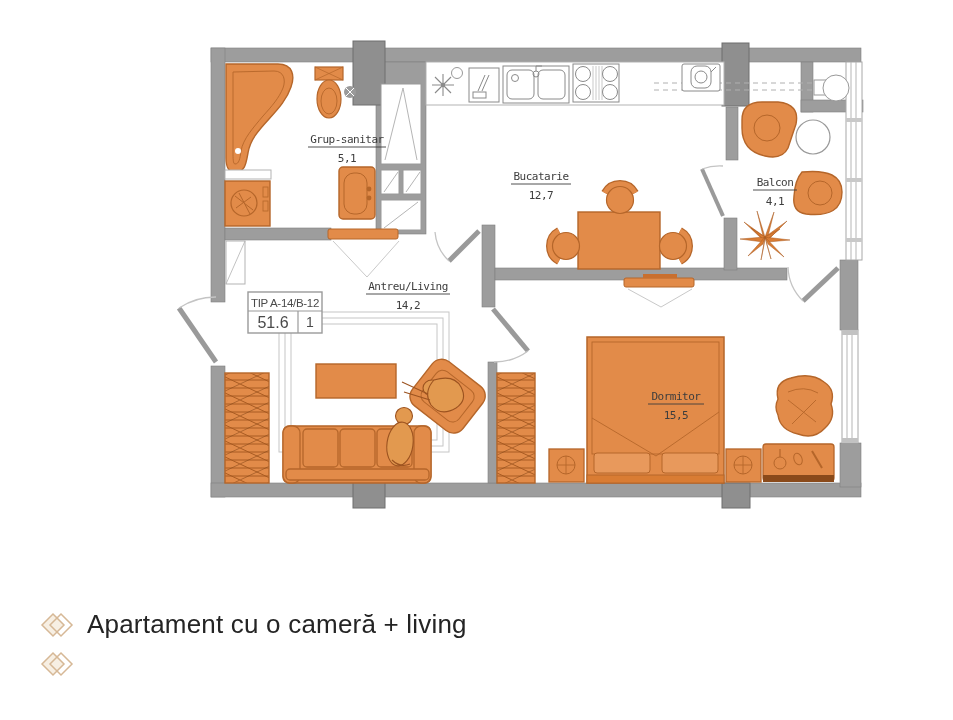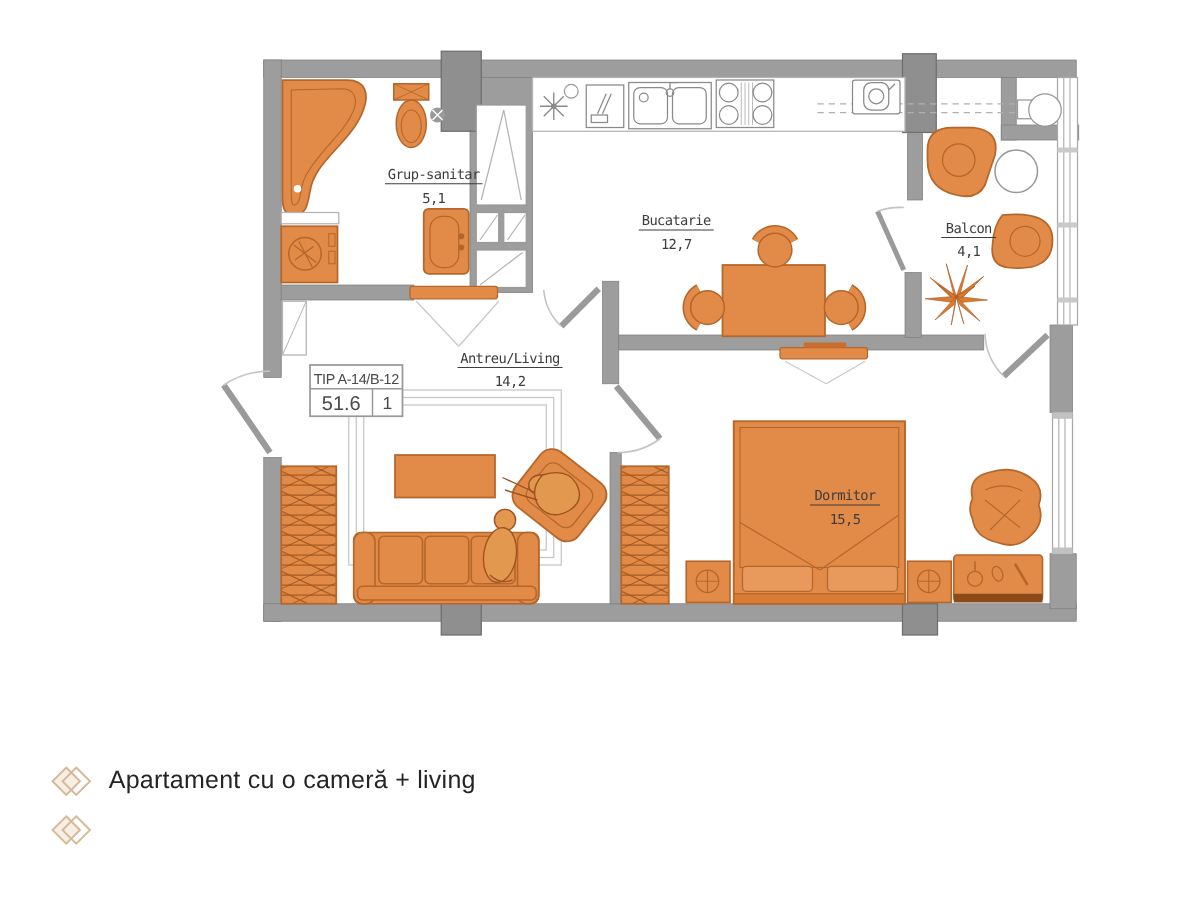--- a/index.html
+++ b/index.html
@@ -7,21 +7,21 @@
          font-family:"Liberation Sans",sans-serif;}
   .plan-wrap{position:absolute;left:0;top:0;width:953px;height:720px;margin-left:36px;}
   svg text{font-family:"DejaVu Sans Mono",monospace;fill:#3d3d3d;}
   svg .roomlbl{font-size:11px;letter-spacing:-0.5px;}
   svg .arealbl{font-size:11px;letter-spacing:-0.5px;}
   svg .boxlbl{font-family:"Liberation Sans",sans-serif;font-size:11.5px;fill:#4a4a4a;letter-spacing:-0.3px;}
   svg .boxbig{font-family:"Liberation Sans",sans-serif;font-size:16px;fill:#4a4a4a;}
   svg .boxone{font-family:"Liberation Sans",sans-serif;font-size:14px;fill:#4a4a4a;}
   .caption{position:absolute;left:40px;top:606px;display:flex;flex-direction:column;gap:2px;}
   .cap-row{display:flex;align-items:center;gap:13px;height:37px;}
-  .cap-text{font-size:20px;color:#242424;letter-spacing:0.2px;}
+  .cap-text{font-size:26px;color:#242424;letter-spacing:0.2px;}
 </style>
 </head>
 <body>
 
 <div class="stage">
   <div class="plan-wrap">
   <svg viewBox="0 0 953 720" width="953" height="720">
     <defs>
       <pattern id="wardrobe" width="34" height="16" patternUnits="userSpaceOnUse">
         <rect width="34" height="16" fill="#e28b49"></rect>

